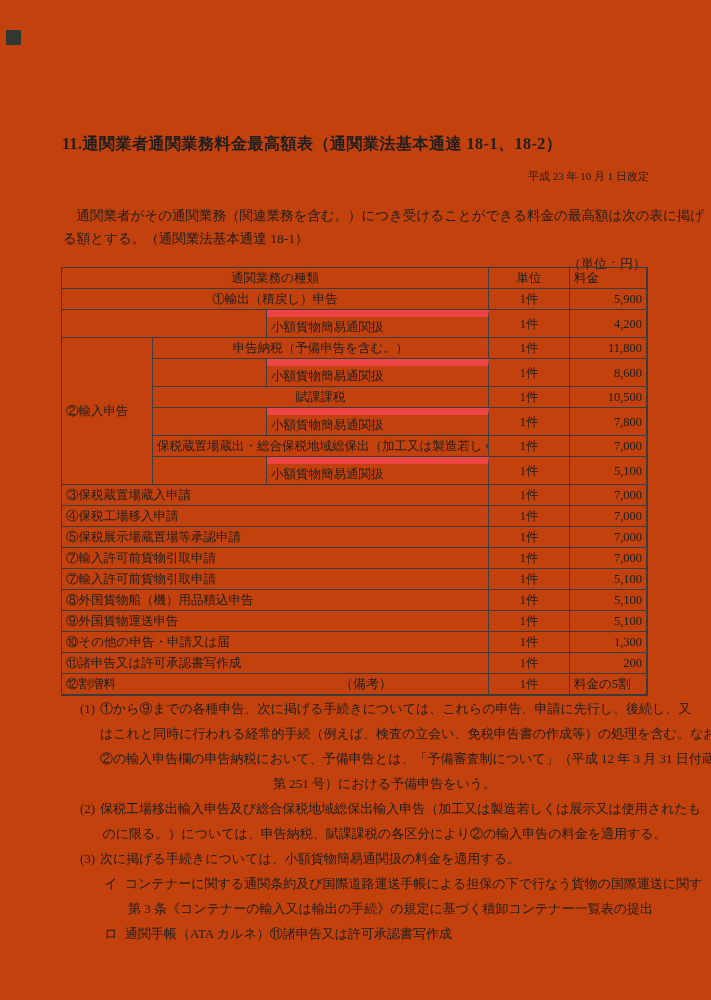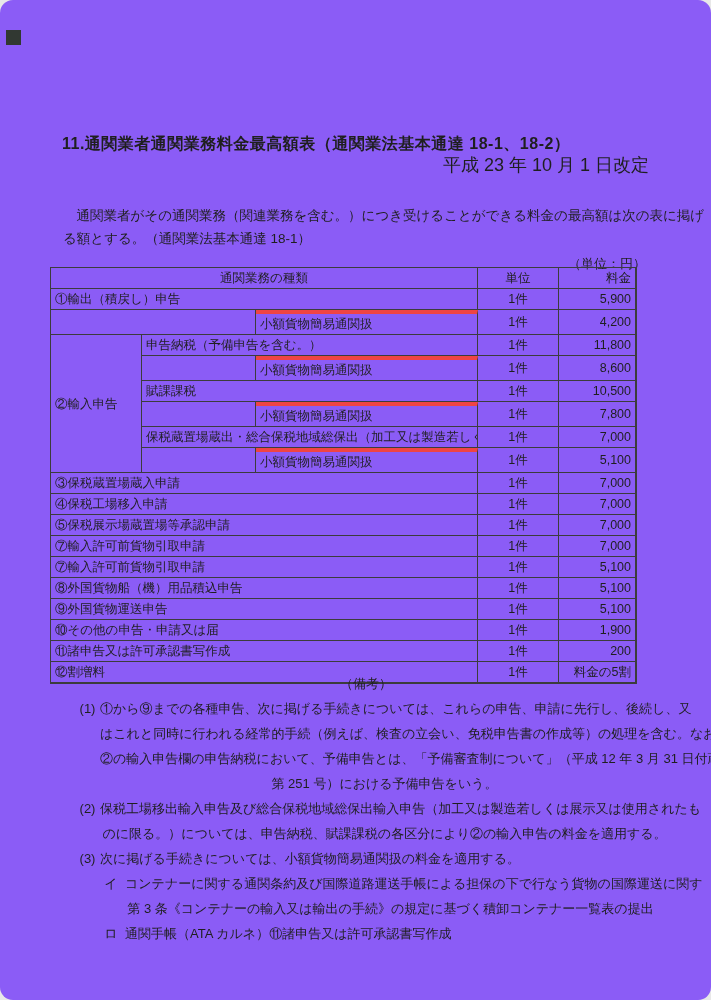--- a/index.html
+++ b/index.html
@@ -1,41 +1,41 @@
 <!DOCTYPE html>
 <html><head>
 <meta charset="utf-8">
 <style>
   html,body{margin:0;padding:0;background:#e8e8e8;}
   .page{
-    position:relative;width:711px;height:1000px;background:#8b5cf6;
-    font-family:Liberation Sans, sans-serif;color:#1f1f1f;
-    overflow:hidden;margin:0 auto;border-radius:13px;
+    position:relative;width:711px;height:1000px;background:#c2410c;
+    font-family:Liberation Serif, serif;color:#1f1f1f;
+    overflow:hidden;margin:0 auto;
   }
   .corner-mark{position:absolute;left:6px;top:30px;width:15px;height:15px;background:#313832;}
   .title{position:absolute;left:62px;top:134px;font-size:16px;font-weight:600;letter-spacing:.5px;white-space:nowrap;}
-  .rev-date{position:absolute;left:63px;top:153px;width:586px;text-align:right;font-size:18px;white-space:nowrap;}
+  .rev-date{position:absolute;left:63px;top:169px;width:586px;text-align:right;font-size:11px;white-space:nowrap;}
   .intro{position:absolute;left:63px;top:204px;width:600px;font-size:13.5px;}
   .intro div{line-height:23px;white-space:nowrap;}
   .unit-note{position:absolute;left:63px;top:255px;width:583px;text-align:right;font-size:13px;}
   table.fee{
-    position:absolute;left:50px;top:267px;width:585px;
+    position:absolute;left:61px;top:267px;width:585px;
     border-collapse:separate;border-spacing:0;border:1px solid #3c3c3c;
     table-layout:fixed;
   }
   table.fee td{
     border-right:1px solid #3c3c3c;border-bottom:1px solid #3c3c3c;
     font-size:12.5px;height:20px;line-height:20px;padding:0 4px;
     white-space:nowrap;overflow:hidden;vertical-align:middle;color:#1f1f1f;
   }
   td.hdr{text-align:center;height:22px;line-height:22px;}
-  td.nb-b{border-bottom:none;}
-  td.bt{border-top:4px solid #ef4444;}
+  td.nb-b{border-bottom:none;text-align:center;}
+  td.bt{border-top:7px solid #ef4444;}
   td.fee-col{text-align:right;padding-right:10px;border-right:none;}
-  td.fee-center{text-align:right;padding-right:4px;}
+  td.fee-center{text-align:left;padding-right:4px;}
   td.unit-col{text-align:center;}
   td.group-cell{vertical-align:top;}
   td.tall{height:40px;line-height:19px;white-space:normal;padding-top:1px;}
   td.last{border-bottom:none;}
   .remarks{position:absolute;left:63px;top:671px;width:606px;font-size:13px;text-align:center;}
   .rline{line-height:25px;white-space:nowrap;}
   .r-item{padding-left:12px;display:flex;}
   .r-item .mk{flex:0 0 25px;width:25px;}
   .r-cont{padding-left:37px;}
   .r-sub{padding-left:34px;display:flex;}
@@ -152,21 +152,21 @@
         <td class="fee-col">5,100</td>
       </tr>
       <tr>
         <td colspan="3">⑨外国貨物運送申告</td>
         <td class="unit-col">1件</td>
         <td class="fee-col">5,100</td>
       </tr>
       <tr>
         <td colspan="3">⑩その他の申告・申請又は届</td>
         <td class="unit-col">1件</td>
-        <td class="fee-col">1,900</td>
+        <td class="fee-col">1,300</td>
       </tr>
       <tr>
         <td colspan="3">⑪諸申告又は許可承認書写作成</td>
         <td class="unit-col">1件</td>
         <td class="fee-col">200</td>
       </tr>
       <tr>
         <td class="last" colspan="3">⑫割増料</td>
         <td class="unit-col last">1件</td>
         <td class="fee-col fee-center last">料金の5割</td>

